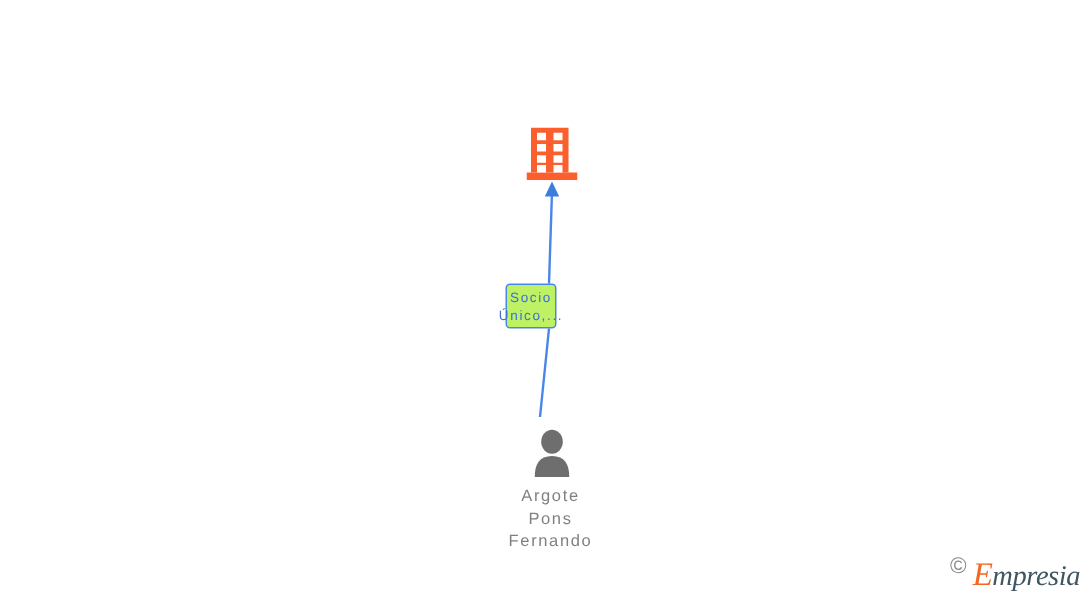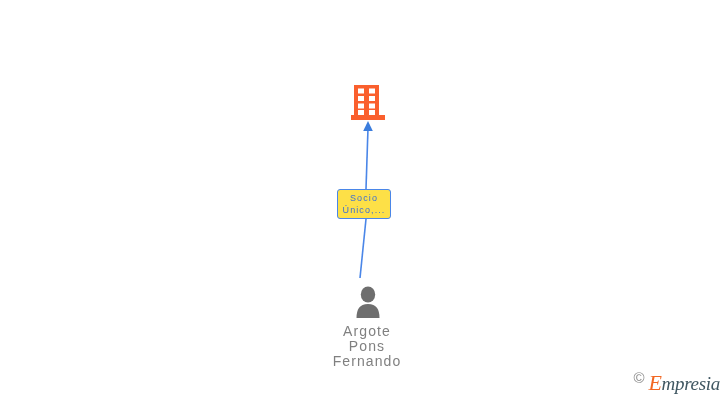--- a/index.html
+++ b/index.html
@@ -54,23 +54,23 @@
     width: 728px;
     height: 400px;
     pointer-events: none;
   }
 
   
   .relation-box {
     position: absolute;
     left: 337px;
     top: 189px;
-    width: 54px;
+    width: 34px;
     height: 30px;
-    background: #fde047;
+    background: #bef264;
     border: 1px solid #4a86e8;
     border-radius: 3px;
     box-sizing: border-box;
     display: flex;
     flex-direction: column;
     align-items: center;
     justify-content: center;
   }
   .relation-line {
     font-family: "Liberation Sans", sans-serif;
@@ -91,21 +91,21 @@
   }
   .person-node {
     position: absolute;
     left: 297px;
     top: 324px;
     width: 140px;
     text-align: center;
   }
   .person-name {
     font-family: "Liberation Sans", sans-serif;
-    font-size: 14px;
+    font-size: 11px;
     line-height: 15px;
     color: #808080;
     letter-spacing: 1.1px;
     white-space: pre-line;
     text-align: center;
   }
 
   
   .watermark {
     position: absolute;

